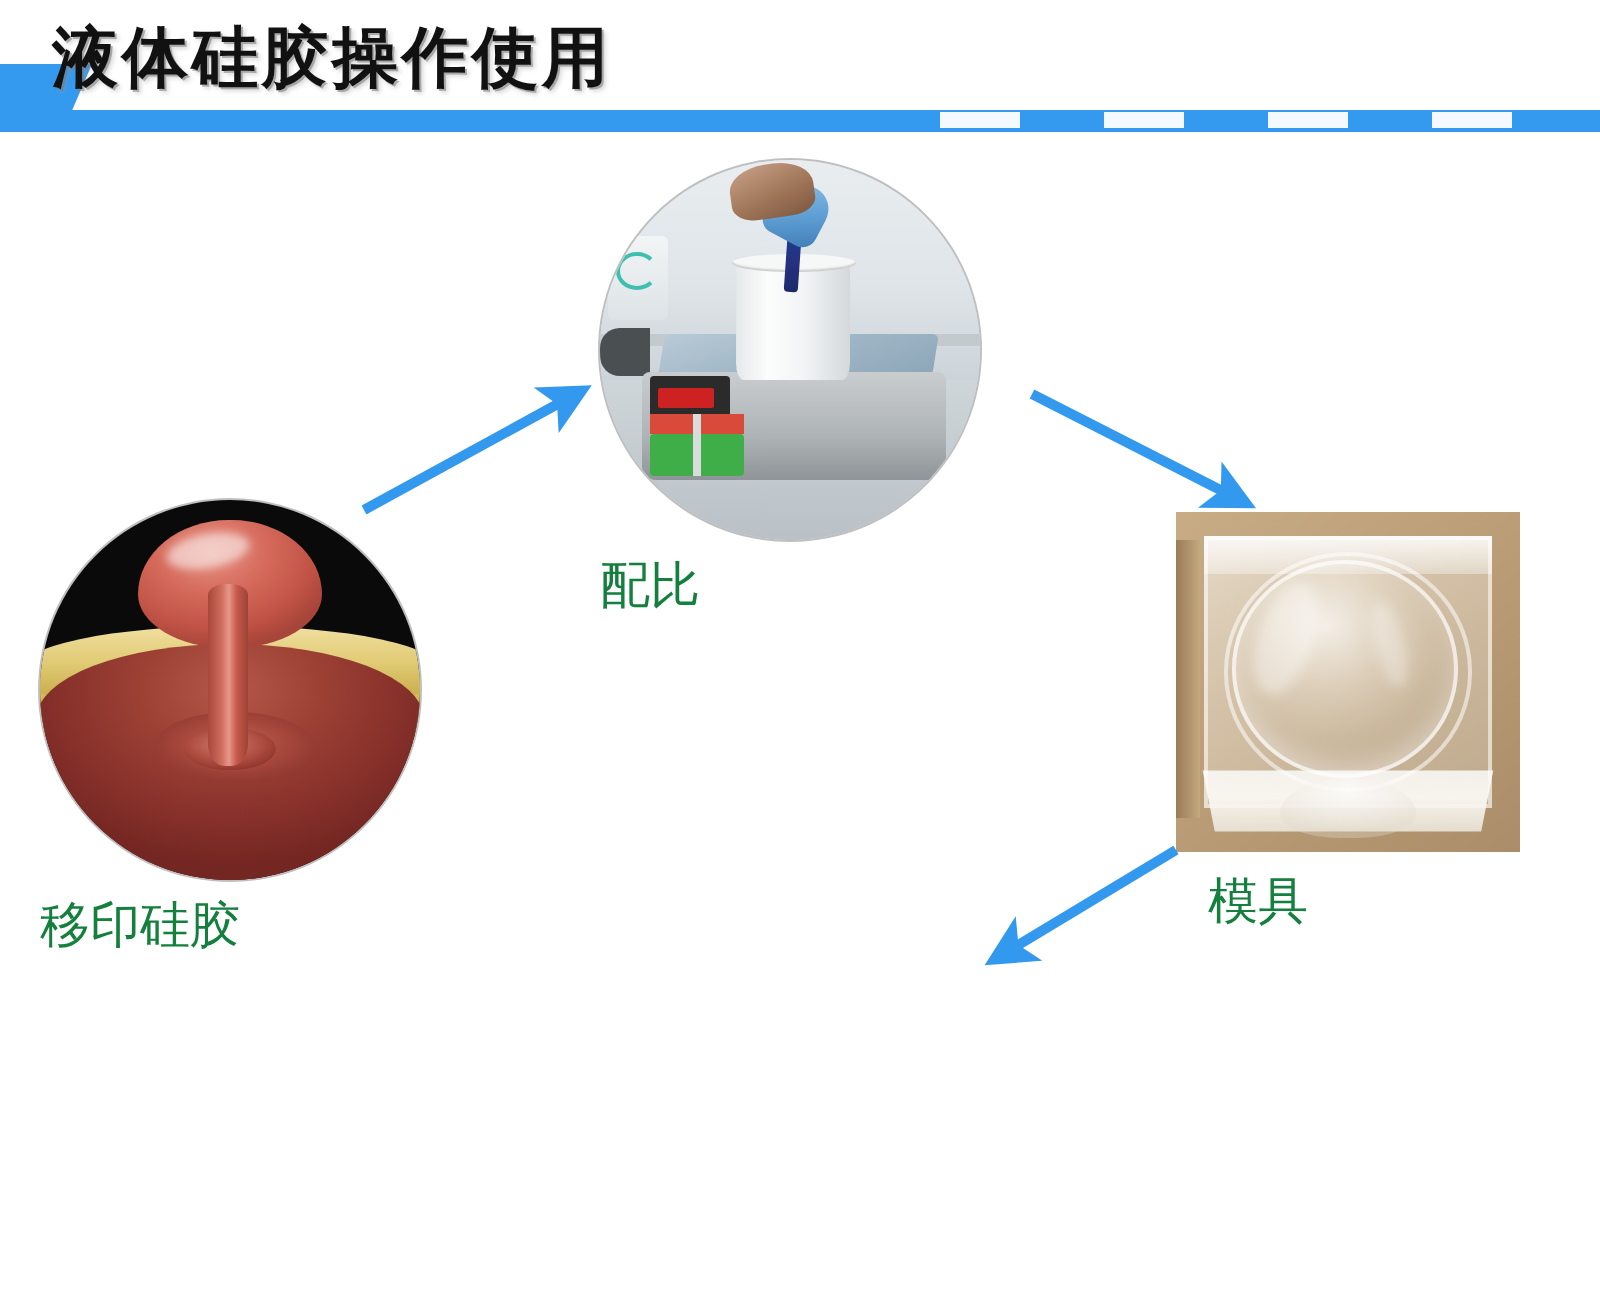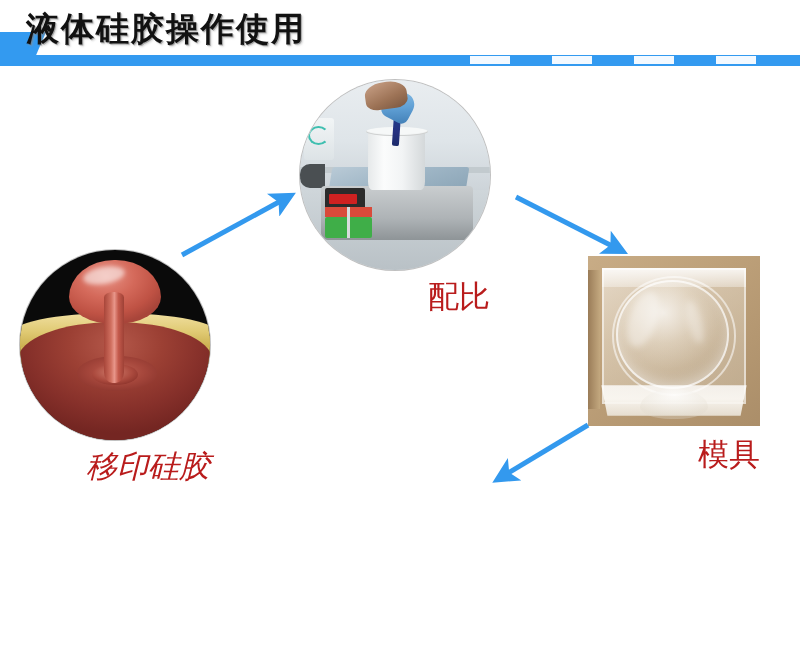--- a/index.html
+++ b/index.html
@@ -28,22 +28,22 @@
     position:absolute;left:26px;top:8px;
     font-size:33px;line-height:42px;font-weight:700;color:#111111;
     letter-spacing:2px;
     text-shadow:1px 1px 0 rgba(120,120,120,.55), 2px 2px 2px rgba(150,150,150,.35);
     white-space:nowrap;
   }
 
   
   .node{position:absolute;}
   .node-caption{
-    position:absolute;width:100%;text-align:right;
-    font-size:31px;color:#b91c1c;white-space:nowrap;font-weight:500;
+    position:absolute;width:100%;text-align:left;
+    font-size:25px;color:#15803d;white-space:nowrap;font-weight:500;
   }
 
   
   .circle{
     position:absolute;border-radius:50%;overflow:hidden;
     box-shadow:0 0 0 1px rgba(0,0,0,.25);
   }
 
   
   .p1{background:#0a0a0a;}
@@ -284,21 +284,21 @@
     <div class="circle p1" style="left:0;top:0;width:190px;height:190px;">
       <div class="drum"></div>
       <div class="drum-rim"></div>
       <div class="drum-inner"></div>
       <div class="pool"></div>
       <div class="pool2"></div>
       <div class="blob-top"></div>
       <div class="blob-gloss"></div>
       <div class="stream"></div>
     </div>
-    <div class="node-caption" style="left:0;top:196px;width:190px;font-style:italic;">移印硅胶</div>
+    <div class="node-caption" style="left:0;top:196px;width:190px;">移印硅胶</div>
   </div>
 
   <div class="node" style="left:300px;top:80px;width:200px;height:240px;">
     <div class="circle p2" style="left:0;top:0;width:190px;height:190px;">
       <div class="wall"></div>
       <div class="wall-line"></div>
       <div class="floor"></div>
       <div class="left-obj"></div>
       <div class="left-mark"></div>
       <div class="dark-obj"></div>
@@ -323,21 +323,21 @@
       <div class="card-edge"></div>
       <div class="block"></div>
       <div class="block-top"></div>
       <div class="dome"></div>
       <div class="dome-ring"></div>
       <div class="gloss"></div>
       <div class="gloss2"></div>
       <div class="block-base"></div>
       <div class="foot"></div>
     </div>
-    <div class="node-caption" style="left:0;top:178px;width:172px;">模具</div>
+    <div class="node-caption" style="left:16px;top:178px;width:172px;">模具</div>
   </div>
 
 
   <svg class="arrow-svg" style="left:0;top:0;" width="800" height="650">
     <defs>
       <marker id="ah" markerWidth="5.2" markerHeight="5.2" refX="3.4" refY="2.6" orient="auto" markerUnits="strokeWidth">
         <path d="M0,0 L5.2,2.6 L0,5.2 L1.25,2.6 Z" fill="#3399ee"></path>
       </marker>
     </defs>
     <line x1="182" y1="255" x2="288" y2="197" stroke="#3399ee" stroke-width="5" marker-end="url(#ah)"></line>

